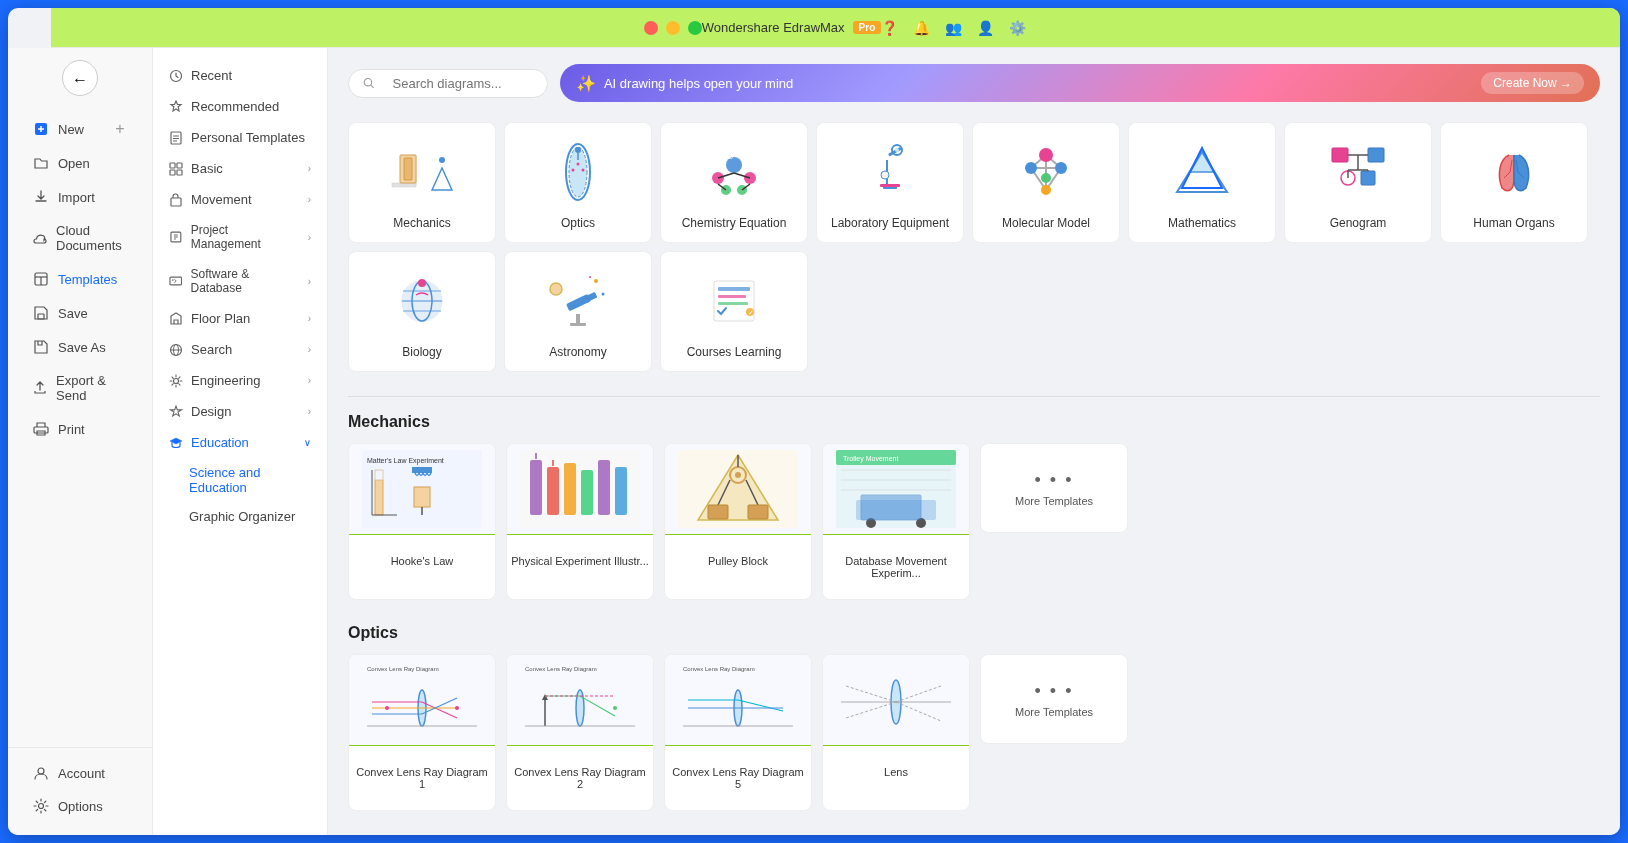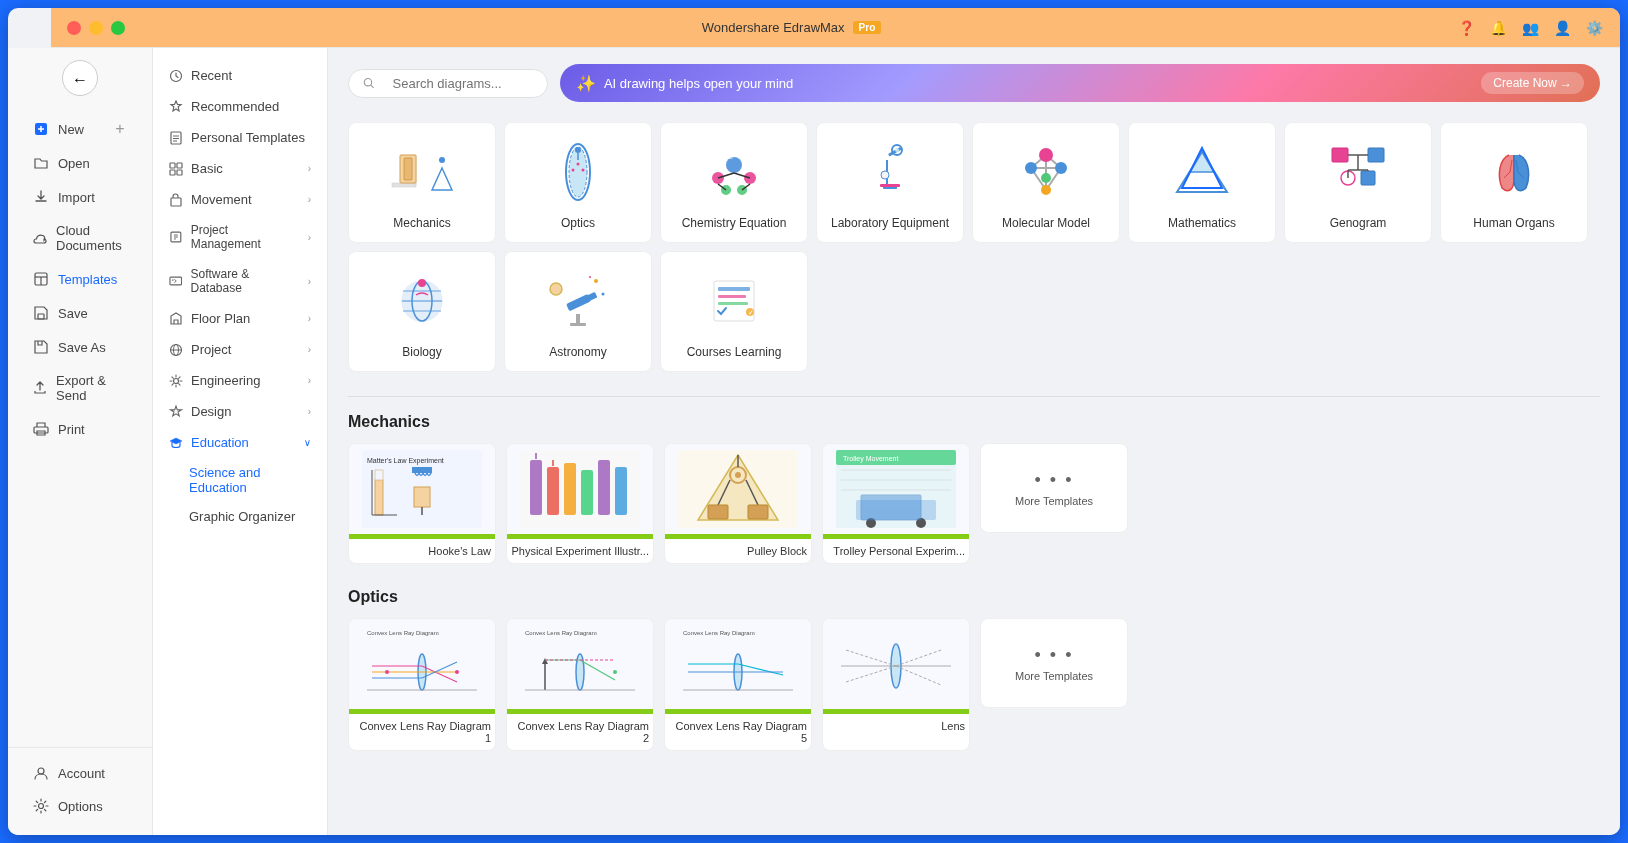--- a/index.html
+++ b/index.html
@@ -15,25 +15,25 @@
       background: #f0f2f5;
       border-radius: 10px;
       height: 100%;
       width: 100%;
       display: flex;
       flex-direction: column;
       overflow: hidden;
       box-shadow: 0 4px 20px rgba(0,0,0,0.3);
     }
     .title-bar {
-      background: #fdba74;
+      background: #bef264;
       height: 40px;
       display: flex;
       align-items: center;
-      justify-content: space-between;
+      justify-content: center;
       padding: 0 16px;
       border-bottom: 1px solid #e8e8e8;
       flex-shrink: 0;
       margin-left: 43px;
     }
     .title-bar-center {
       display: flex;
       align-items: center;
       gap: 8px;
       font-size: 13px;
@@ -292,23 +292,23 @@
       width: 100%;
       height: 90px;
       display: flex;
       align-items: center;
       justify-content: center;
       overflow: hidden;
     }
     .template-label {
       font-size: 11px;
       color: #333;
-      text-align: right;
-      padding: 6px 4px;
-      border-top: 5px solid #84cc16;
+      text-align: center;
+      padding: 20px 4px;
+      border-top: 1px solid #84cc16;
     }
     .more-templates-card {
       background: #fff;
       border-radius: 8px;
       width: 148px;
       height: 90px;
       border: 1px solid #eee;
       cursor: pointer;
       display: flex;
       flex-direction: column;
@@ -548,21 +548,21 @@
           </svg>
         <span>Floor Plan</span>
         <span class="chevron">›</span>
       </div>
       <div class="sidebar-item">
         <svg width="14" height="14" viewBox="0 0 14 14" fill="none">
             <circle cx="7" cy="7" r="5.5" stroke="#666" stroke-width="1.2"></circle>
             <ellipse cx="7" cy="7" rx="2.5" ry="5.5" stroke="#666" stroke-width="1"></ellipse>
             <line x1="1.5" y1="7" x2="12.5" y2="7" stroke="#666" stroke-width="1"></line>
           </svg>
-        <span>Project</span>
+        <span>Search</span>
         <span class="chevron">›</span>
       </div>
       <div class="sidebar-item">
         <svg width="14" height="14" viewBox="0 0 14 14" fill="none">
             <circle cx="7" cy="7" r="2.5" stroke="#666" stroke-width="1.2"></circle>
             <path d="M7 1v2M7 11v2M1 7h2M11 7h2M2.93 2.93l1.41 1.41M9.66 9.66l1.41 1.41M2.93 11.07l1.41-1.41M9.66 4.34l1.41-1.41" stroke="#666" stroke-width="1.1" stroke-linecap="round"></path>
           </svg>
         <span>Engineering</span>
         <span class="chevron">›</span>
       </div>
@@ -876,21 +876,21 @@
                 <line x1="10" y1="25" x2="120" y2="25" stroke="#ccc" stroke-width="0.5"></line>
                 <line x1="10" y1="35" x2="120" y2="35" stroke="#ccc" stroke-width="0.5"></line>
                 <line x1="10" y1="45" x2="120" y2="45" stroke="#ccc" stroke-width="0.5"></line>
 
                 <rect x="25" y="55" width="80" height="20" rx="2" fill="#4a90d9" opacity="0.3"></rect>
                 <circle cx="40" cy="78" r="5" fill="#555"></circle>
                 <circle cx="90" cy="78" r="5" fill="#555"></circle>
                 <rect x="30" y="50" width="60" height="25" rx="1" fill="#4a90d9" opacity="0.5" stroke="#3878be" stroke-width="1"></rect>
               </svg>
             </div>
-            <div class="template-label">Trolley Personal Experim...</div>
+            <div class="template-label">Database Movement Experim...</div>
           </div>
 
           <div class="more-templates-card">
             <div class="more-dots">• • •</div>
             <div class="more-label">More Templates</div>
           </div>
         </div>
       </div>
 
       <div>

